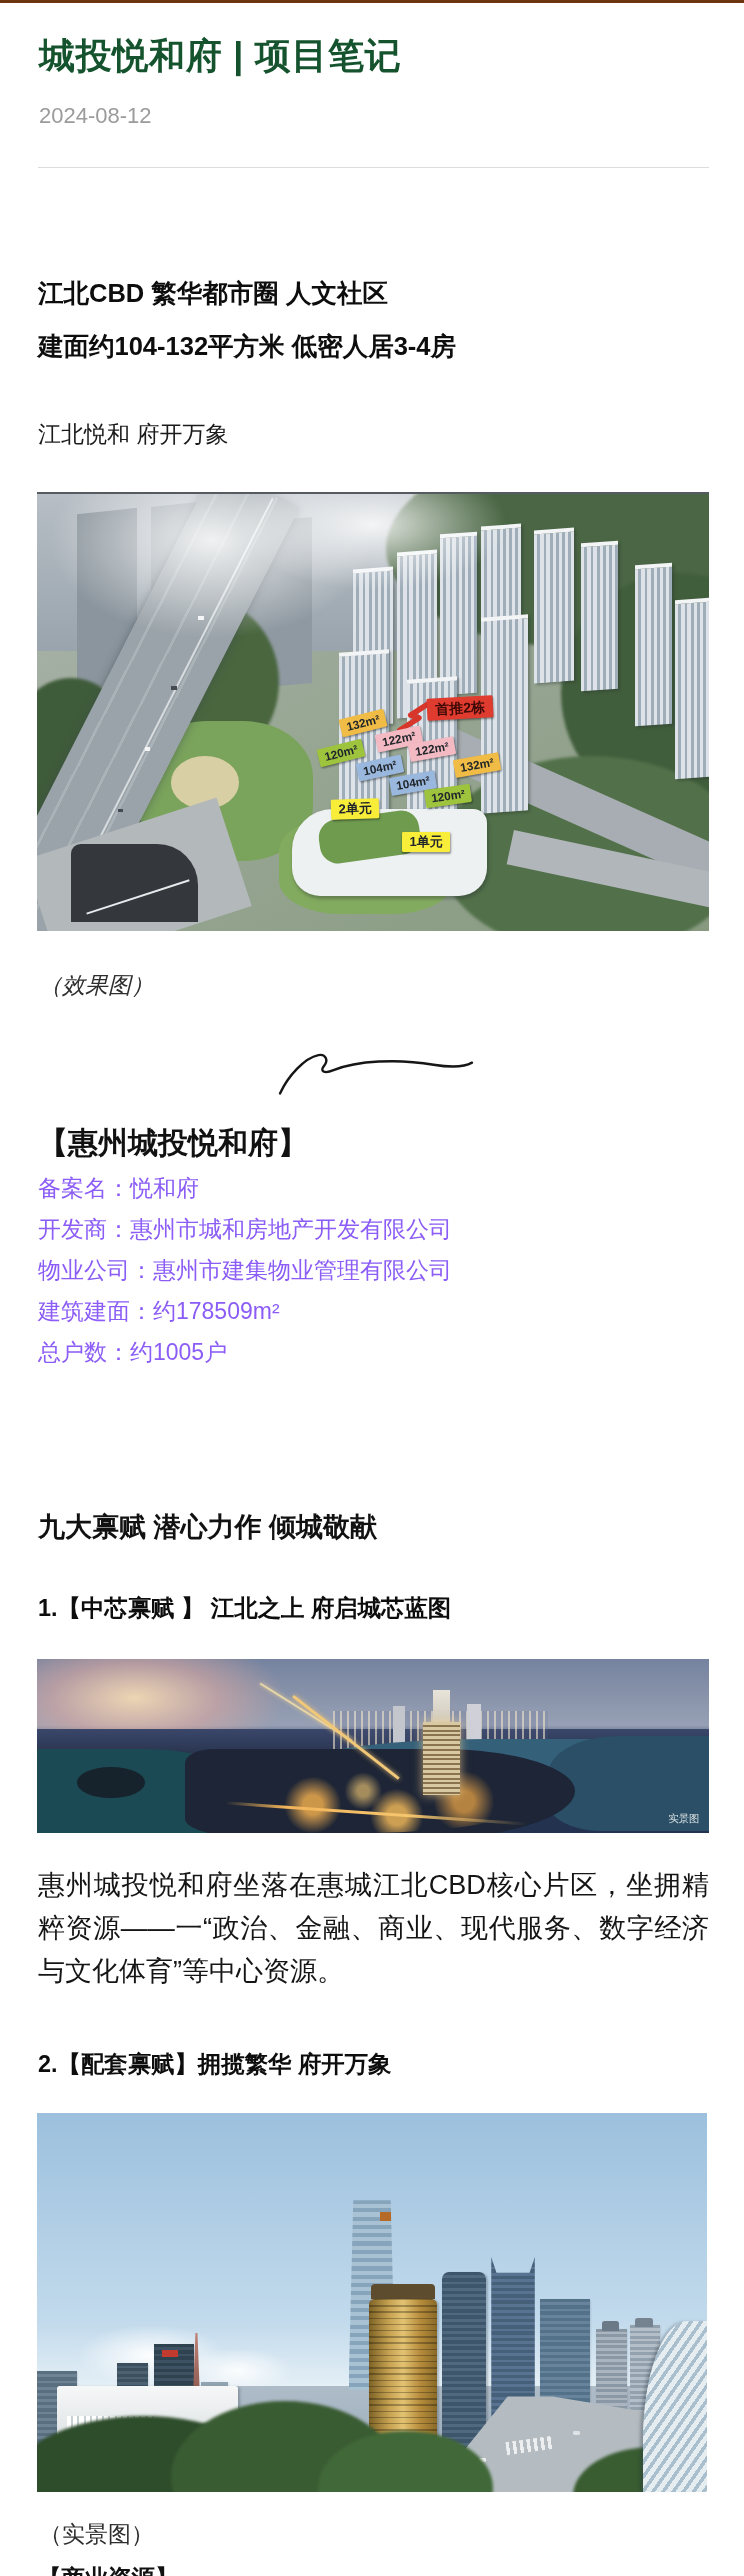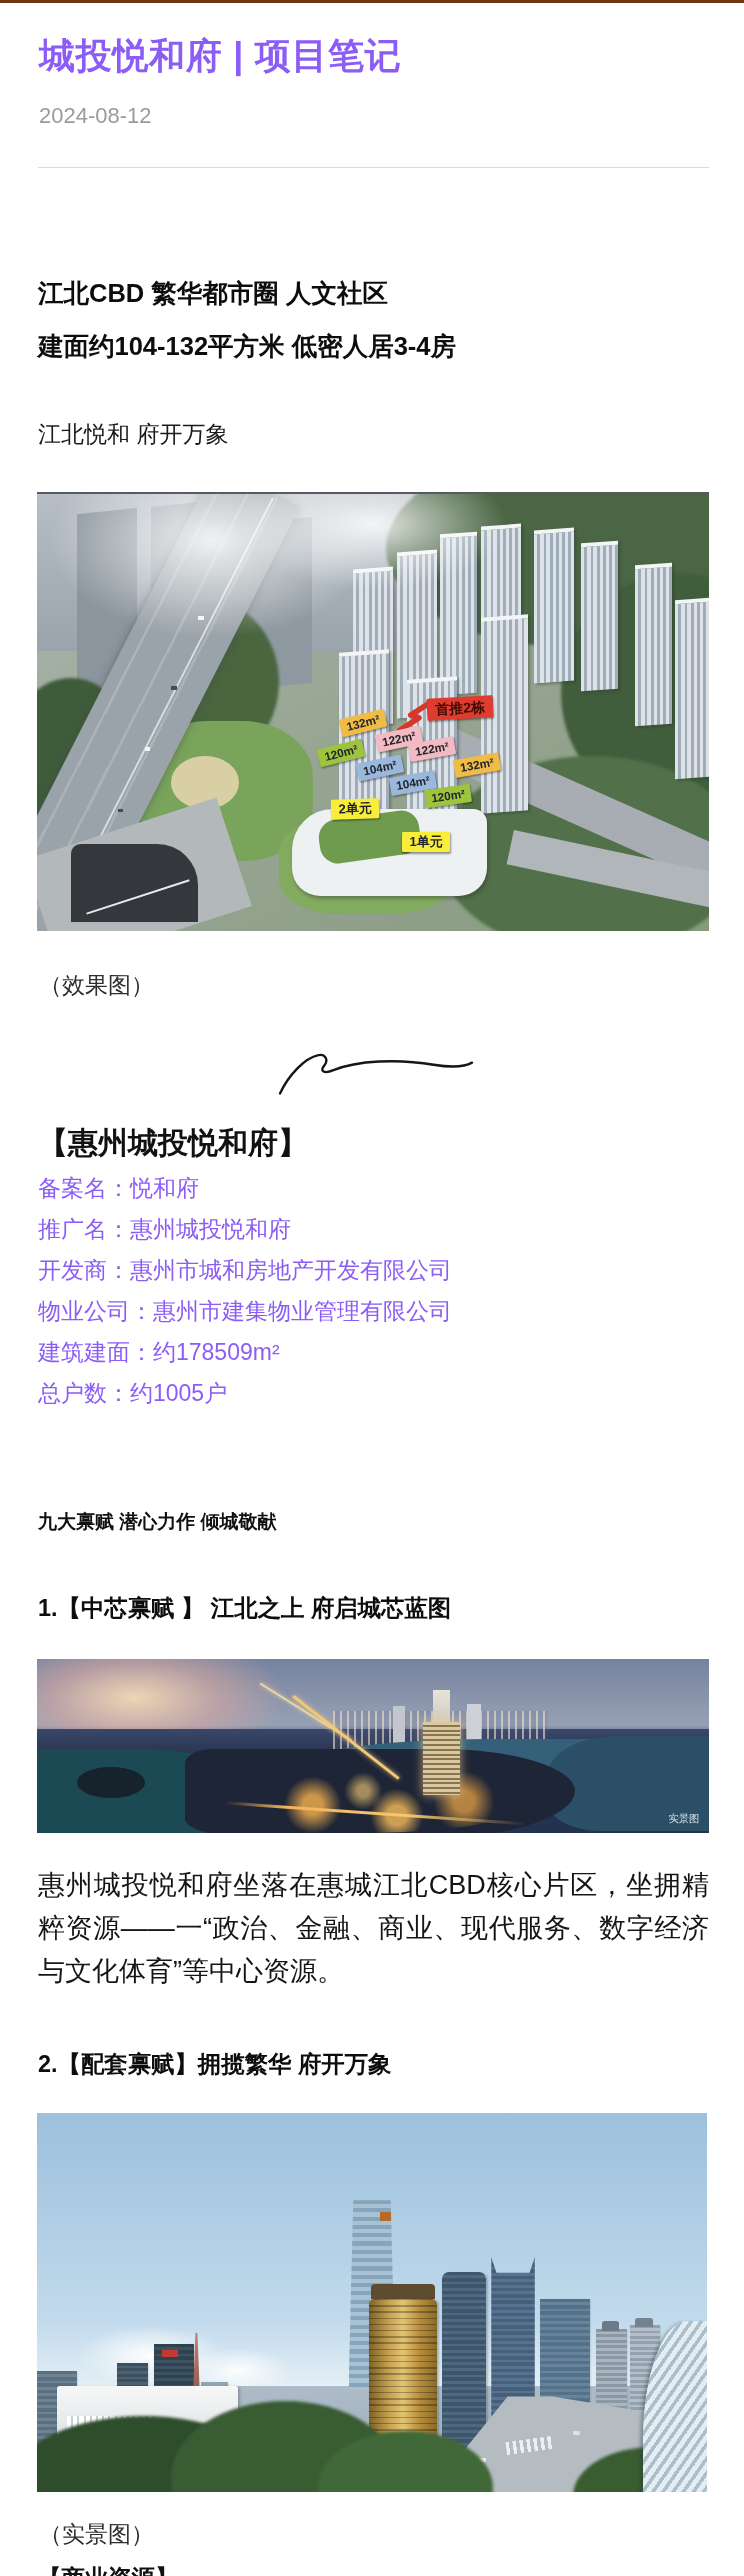--- a/index.html
+++ b/index.html
@@ -1,31 +1,31 @@
 <!DOCTYPE html>
 <html style="font-size:11px"><head>
 <meta charset="utf-8">
 <style>
   html,body{margin:0;padding:0;background:#ffffff;}
   #page{position:relative;width:745px;height:2576px;background:#fff;overflow:hidden;
         font-family:"Liberation Sans","DejaVu Sans",sans-serif;color:#111;}
   .abs{position:absolute;}
   
   #topbar{left:0;top:0;width:745px;height:3.4px;background:#6d3510;}
-  #site-title{left:39px;top:32px;font-size:36px;font-weight:bold;color:#8b5cf6;letter-spacing:0.7px;}
+  #site-title{left:39px;top:32px;font-size:36px;font-weight:bold;color:#14532d;letter-spacing:0.7px;}
   #date{left:39px;top:103px;font-size:22px;color:#9b9b9b;}
   #divider{left:38px;top:167px;width:671px;height:1.4px;background:#dcdcdc;}
   
   #main-title{left:38px;top:190px;font-size:43px;font-weight:bold;color:#0d0d0d;}
   .subline{left:38px;font-size:25.5px;font-weight:bold;color:#0d0d0d;}
   #tagline{left:38px;top:419px;font-size:23px;color:#1a1a1a;}
   .caption{left:39px;font-size:23px;color:#2e2e2e;}
   #metrics-heading{left:38px;top:1123px;font-size:30px;font-weight:bold;}
   #metrics{left:38px;top:1168px;font-size:23px;line-height:41px;color:#8b5cf6;}
-  #nine-heading{left:38px;top:1509px;font-size:19px;font-weight:bold;}
+  #nine-heading{left:38px;top:1509px;font-size:27px;font-weight:bold;}
   .sec-heading{left:38px;font-size:23.4px;font-weight:bold;color:#0d0d0d;}
   #para1{left:38px;top:1864px;width:671px;font-size:27px;line-height:43px;color:#151515;text-align:justify;}
   #next-partial{left:38px;top:2562px;font-size:23.4px;font-weight:bold;}
   
   .photo{overflow:hidden;background:#9aa49c;}
   .photo *{position:absolute;}
   
   #render-img{left:37px;top:492px;width:672px;height:437px;border-top:2.8px solid #555b60;
               background:linear-gradient(150deg,#aeb6b0 0%,#99a795 45%,#879a80 100%);}
   .forest{border-radius:50%;filter:blur(1.4px);}
@@ -125,32 +125,31 @@
     <div class="area-label lab-pink" style="left:55.4%;top:56.4%;transform:rotate(-10deg);">122m²</div>
     <div class="area-label lab-yellow" style="left:62.0%;top:59.9%;transform:rotate(-10deg);">132m²</div>
     <div class="area-label lab-green" style="left:41.8%;top:57.2%;transform:rotate(-14deg);">120m²</div>
     <div class="area-label lab-blue" style="left:47.6%;top:60.7%;transform:rotate(-12deg);">104m²</div>
     <div class="area-label lab-blue" style="left:52.6%;top:64.0%;transform:rotate(-10deg);">104m²</div>
     <div class="area-label lab-green" style="left:57.7%;top:67.0%;transform:rotate(-8deg);">120m²</div>
     <div class="area-label lab-unit" style="left:43.8%;top:69.8%;transform:rotate(-2deg);">2单元</div>
     <div class="area-label lab-unit" style="left:54.3%;top:77.3%;">1单元</div>
   </div>
 
-  <div class="abs caption" style="top:970px;">（效果图）</div>
+  <div class="abs caption" style="top:970px;font-style:italic;">（效果图）</div>
 
   <div class="abs squiggle-wrap">
     <svg width="204" height="48" viewBox="0 0 296 70">
       <path d="M8 62 C20 36 44 10 64 6 C75 4 79 14 72 22 C66 29 72 34 86 28 C120 14 180 11 232 20 C256 24 276 24 288 17" stroke="#161616" stroke-width="3.5" fill="none" stroke-linecap="round"></path>
     </svg>
   </div>
 
   <div class="abs" id="metrics-heading">【惠州城投悦和府】</div>
   <div class="abs" id="metrics">
     <div>备案名：悦和府</div>
-    <div>推广名：惠州城投悦和府</div>
     <div>开发商：惠州市城和房地产开发有限公司</div>
     <div>物业公司：惠州市建集物业管理有限公司</div>
     <div>建筑建面：约178509m²</div>
     <div>总户数：约1005户</div>
   </div>
 
   <div class="abs" id="nine-heading">九大禀赋 潜心力作 倾城敬献</div>
   <div class="abs sec-heading" style="top:1592px;">1.【中芯禀赋 】 江北之上 府启城芯蓝图</div>
 
   <div class="abs photo" id="night-img">

